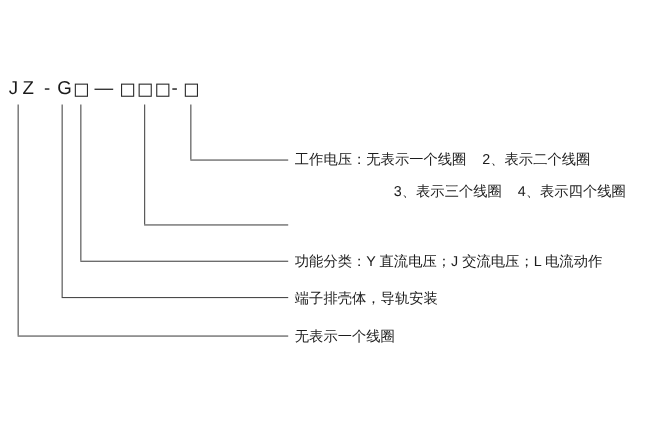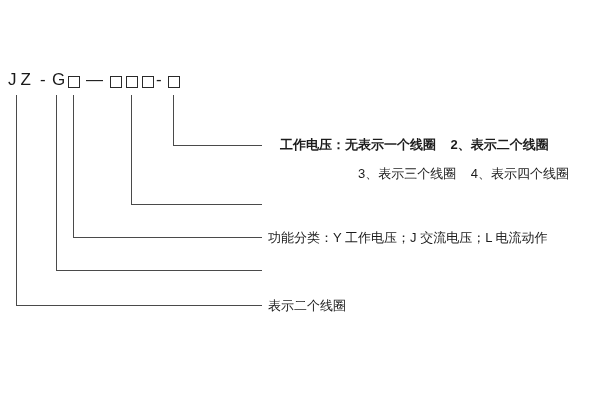--- a/index.html
+++ b/index.html
@@ -70,18 +70,19 @@
   <div class="vline" style="left:73px;top:95px;height:142px;"></div>
   <div class="vline" style="left:131px;top:95px;height:109px;"></div>
   <div class="vline" style="left:173px;top:95px;height:50px;"></div>
 
   <div class="hline" style="left:173px;top:145px;width:89px;"></div>
   <div class="hline" style="left:131px;top:204px;width:131px;"></div>
   <div class="hline" style="left:73px;top:237px;width:189px;"></div>
   <div class="hline" style="left:56px;top:270px;width:206px;"></div>
   <div class="hline" style="left:16px;top:305px;width:246px;"></div>
 
-  <div class="label" style="left:280px;top:137px;font-weight:bold;">工作电压：无表示一个线圈    2、表示二个线圈</div>
+  <div class="label" style="left:268px;top:137px;">工作电压：无表示一个线圈    2、表示二个线圈</div>
   <div class="label" style="left:358px;top:166px;">3、表示三个线圈    4、表示四个线圈</div>
-  <div class="label" style="left:268px;top:230px;">功能分类：Y 工作电压；J 交流电压；L 电流动作</div>
-  <div class="label" style="left:268px;top:298px;">表示二个线圈</div>
+  <div class="label" style="left:268px;top:230px;">功能分类：Y 直流电压；J 交流电压；L 电流动作</div>
+  <div class="label" style="left:268px;top:263px;">端子排壳体，导轨安装</div>
+  <div class="label" style="left:268px;top:298px;">无表示一个线圈</div>
 
 </div>
 
 </body></html>

